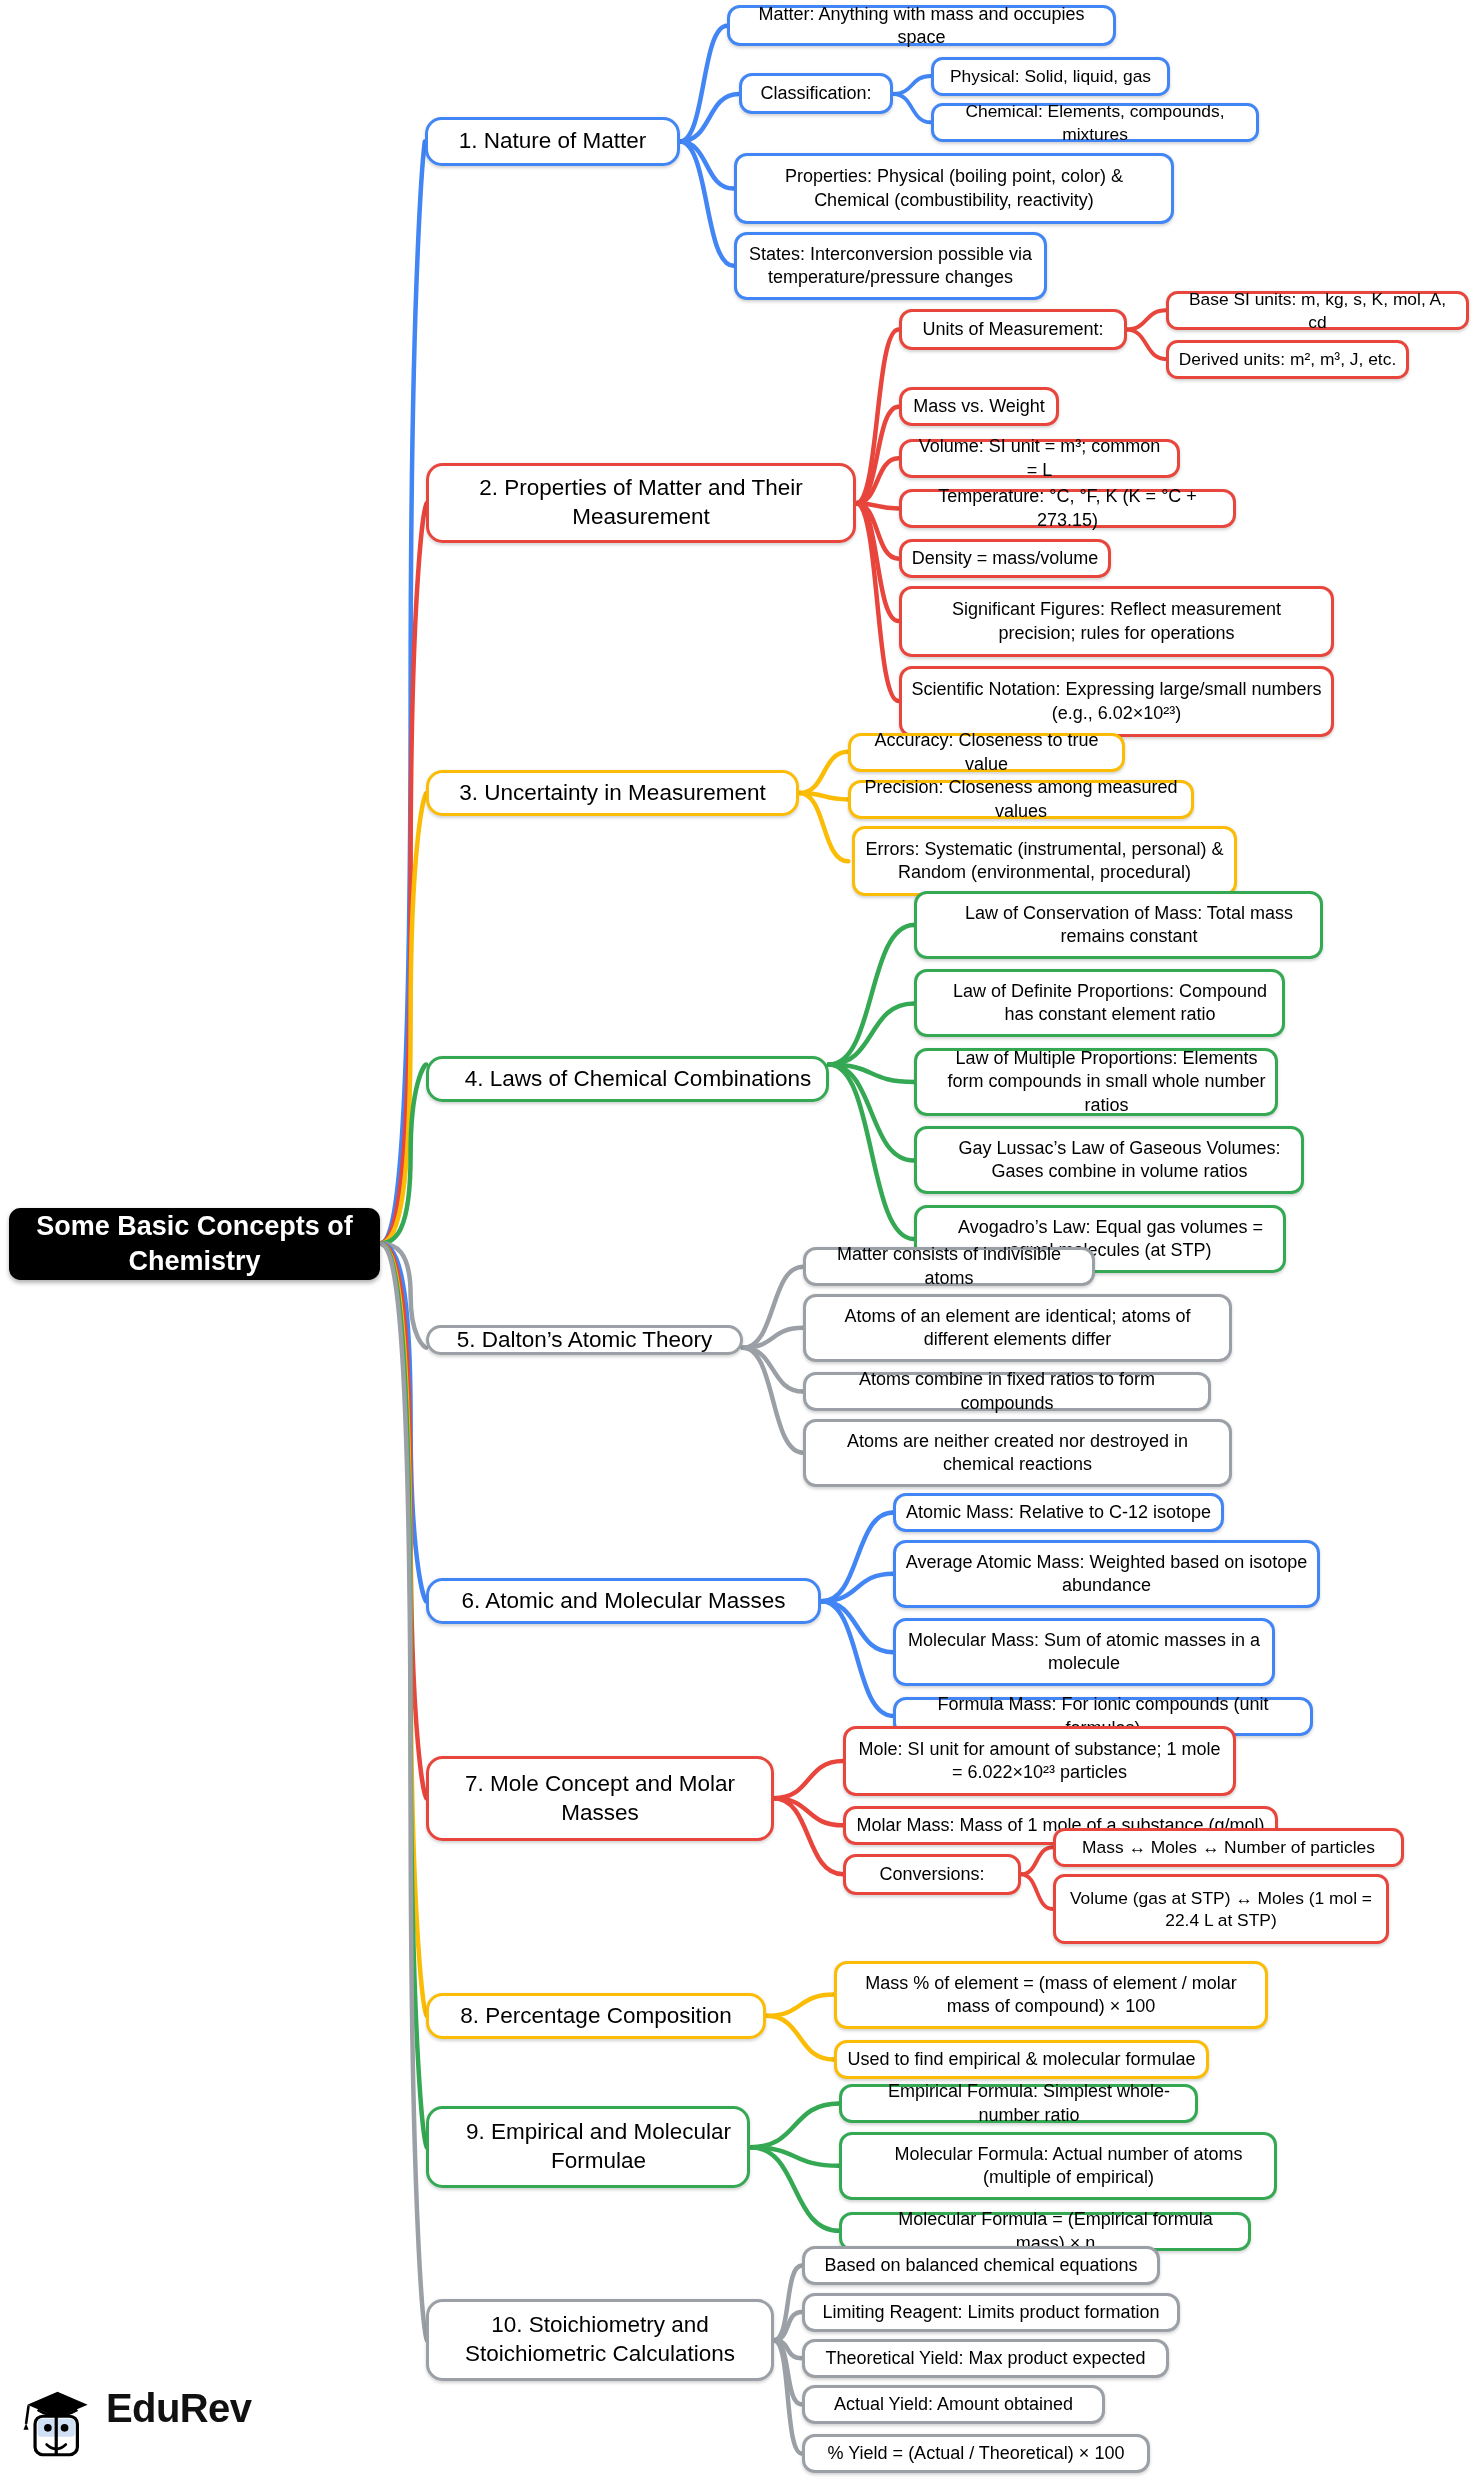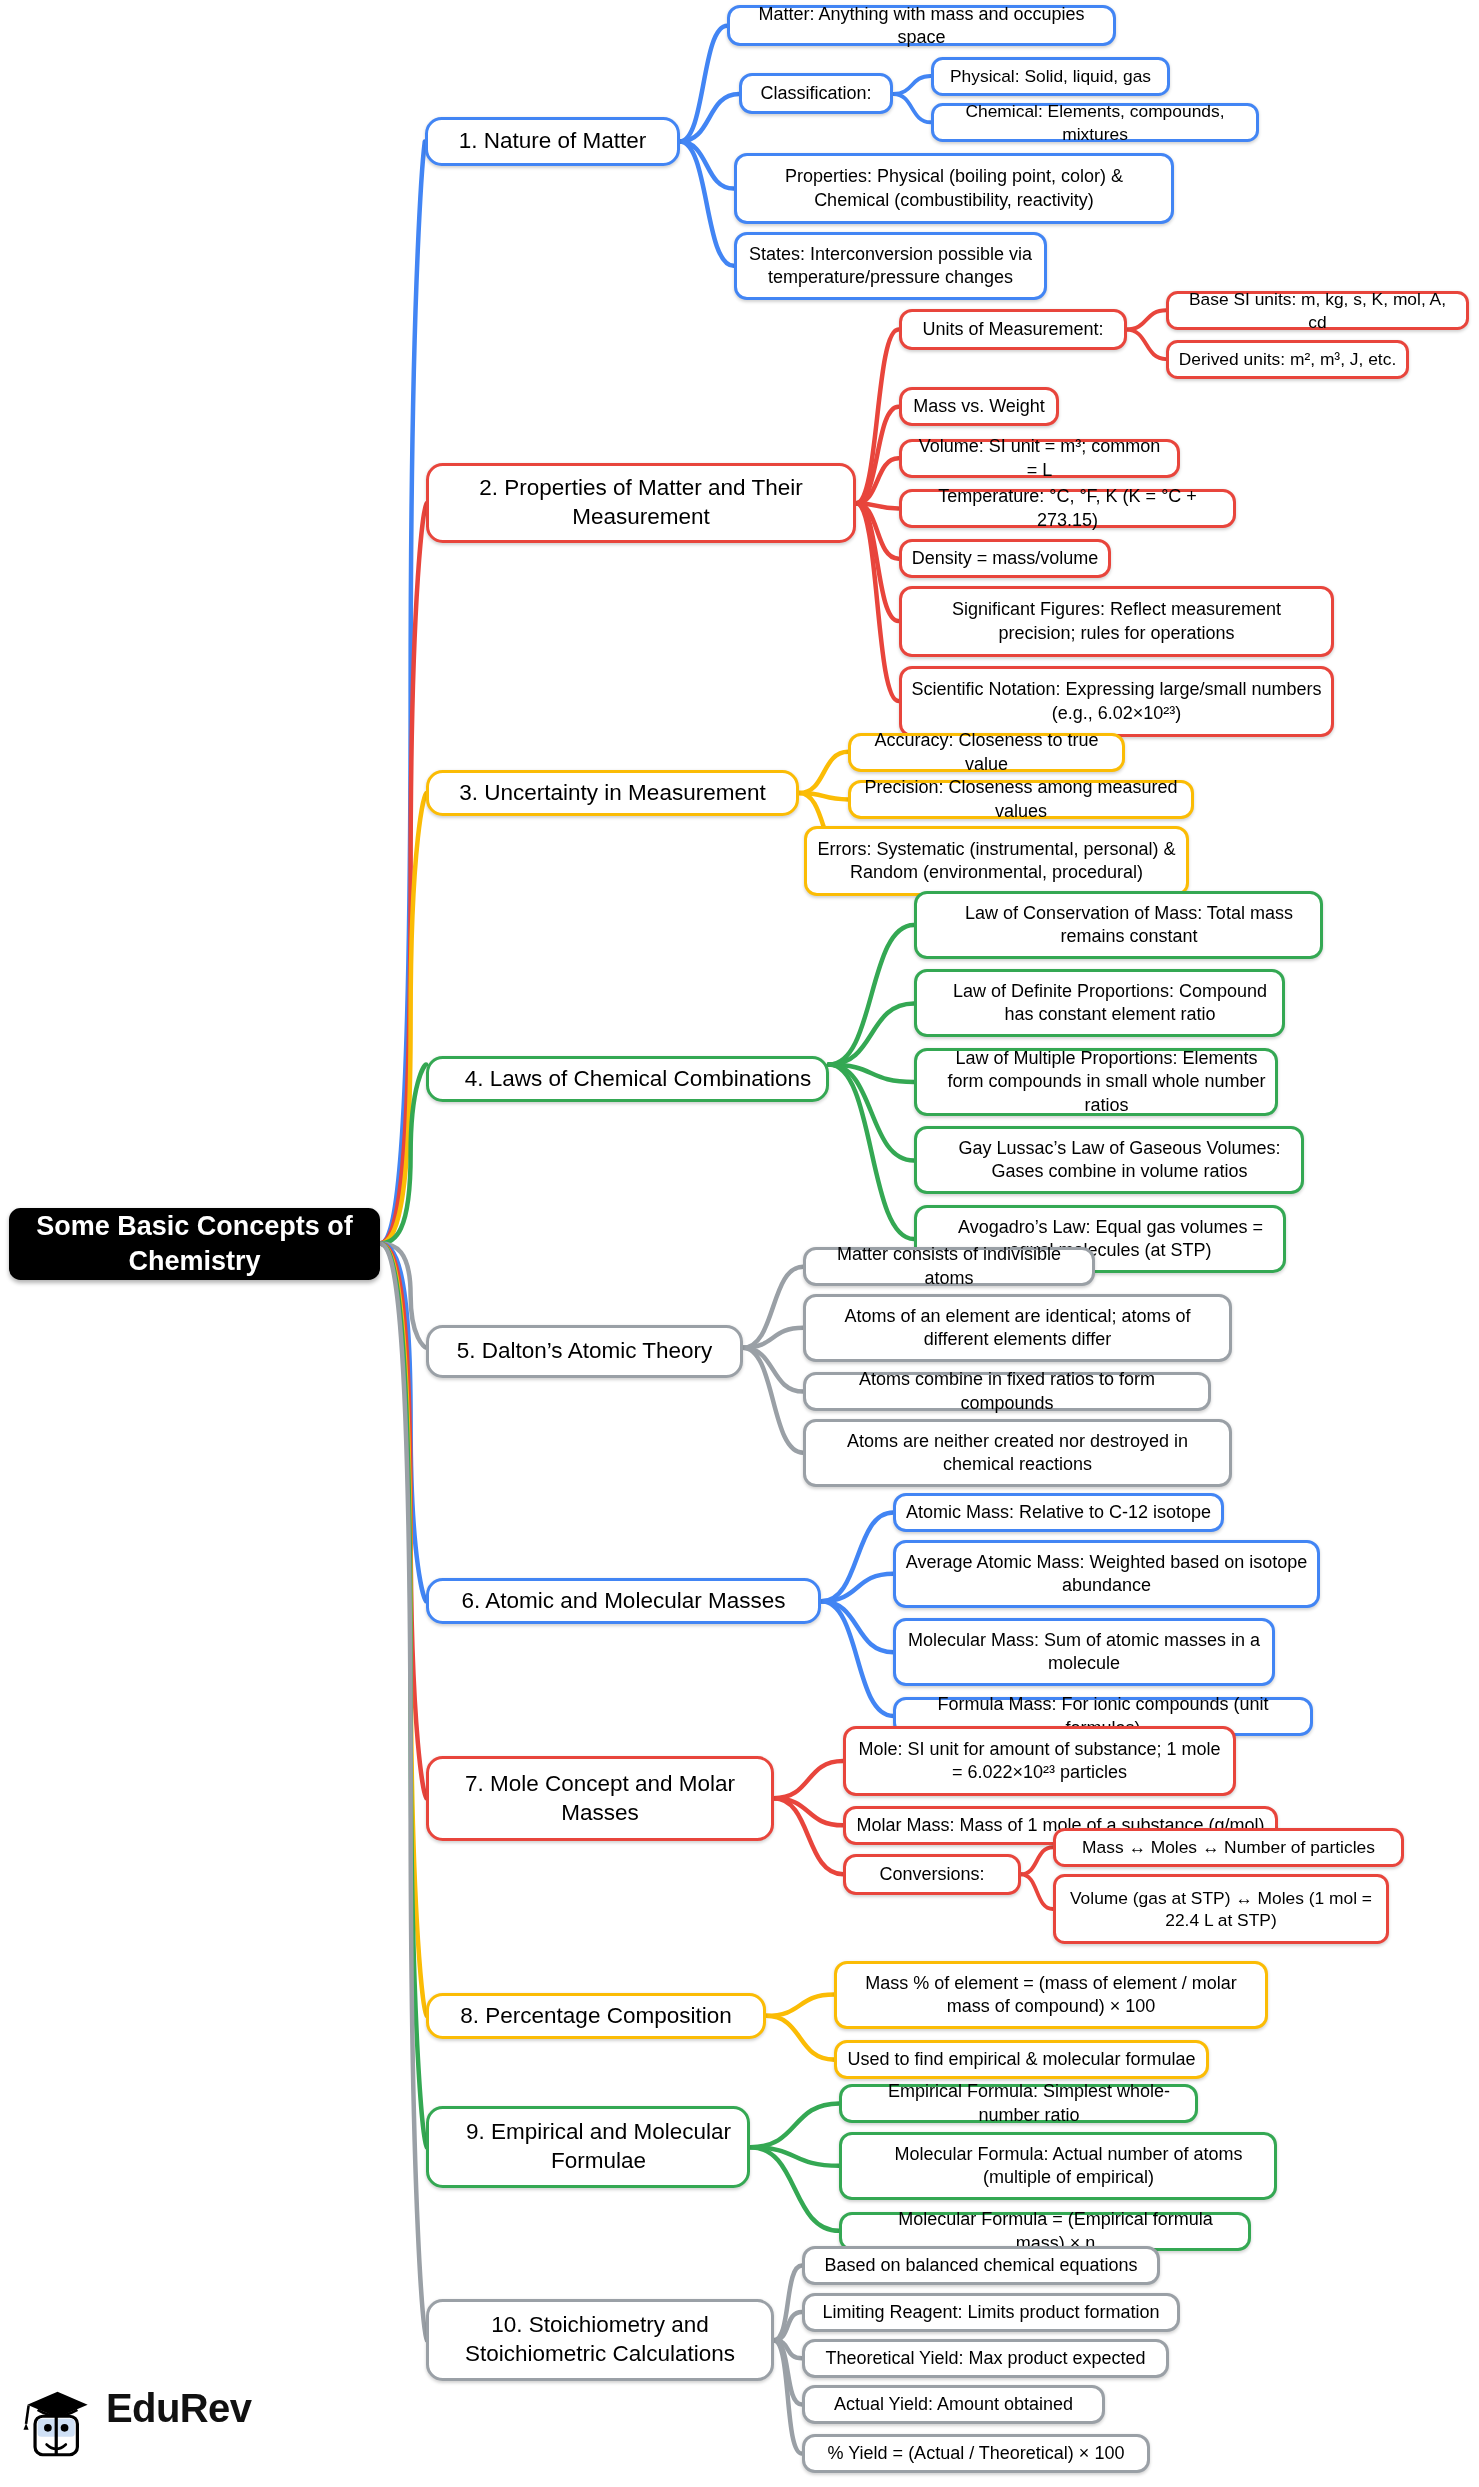--- a/index.html
+++ b/index.html
@@ -192,42 +192,42 @@
       </div>
       <div class="node lvl1 c-yellow" style="left: 426px; top: 770px; width: 373px; height: 46px;">
         <span>3. Uncertainty in Measurement</span>
       </div>
       <div class="node lvl2 c-yellow" style="left: 848px; top: 733px; width: 277px; height: 39px;">
         <span>Accuracy: Closeness to true value</span>
       </div>
       <div class="node lvl2 c-yellow" style="left: 848px; top: 780px; width: 346px; height: 39px; justify-content: flex-end;">
         <span>Precision: Closeness among measured values</span>
       </div>
-      <div class="node lvl2 c-yellow" style="left: 804px; top: 826px; width: 385px; height: 70px; justify-content: center;">
+      <div class="node lvl2 c-yellow" style="left: 852px; top: 826px; width: 385px; height: 70px; justify-content: center;">
         <span>Errors: Systematic (instrumental, personal) &amp; Random (environmental, procedural)</span>
       </div>
       <div class="node lvl1 c-green" style="left: 426px; top: 1041px; width: 403px; height: 46px; margin-top: 15px;">
         <span>4. Laws of Chemical Combinations</span>
       </div>
       <div class="node lvl2 c-green" style="left: 914px; top: 891px; width: 409px; height: 68px;">
         <span>Law of Conservation of Mass: Total mass remains constant</span>
       </div>
       <div class="node lvl2 c-green" style="left: 914px; top: 969px; width: 371px; height: 68px;">
         <span>Law of Definite Proportions: Compound has constant element ratio</span>
       </div>
       <div class="node lvl2 c-green" style="left: 914px; top: 1048px; width: 364px; height: 68px;">
         <span>Law of Multiple Proportions: Elements form compounds in small whole number ratios</span>
       </div>
       <div class="node lvl2 c-green" style="left: 914px; top: 1126px; width: 390px; height: 68px;">
         <span>Gay Lussac’s Law of Gaseous Volumes: Gases combine in volume ratios</span>
       </div>
       <div class="node lvl2 c-green" style="left: 914px; top: 1205px; width: 372px; height: 68px;">
         <span>Avogadro’s Law: Equal gas volumes = equal molecules (at STP)</span>
       </div>
-      <div class="node lvl1 c-gray" style="left: 426px; top: 1325px; width: 317px; height: 53px;">
+      <div class="node lvl1 c-gray" style="left: 426px; top: 1325px; width: 317px; height: 30px;">
         <span>5. Dalton’s Atomic Theory</span>
       </div>
       <div class="node lvl2 c-gray" style="left: 803px; top: 1247px; width: 292px; height: 39px;">
         <span>Matter consists of indivisible atoms</span>
       </div>
       <div class="node lvl2 c-gray" style="left: 803px; top: 1294px; width: 429px; height: 68px;">
         <span>Atoms of an element are identical; atoms of different elements differ</span>
       </div>
       <div class="node lvl2 c-gray" style="left: 803px; top: 1372px; width: 408px; height: 39px;">
         <span>Atoms combine in fixed ratios to form compounds</span>

